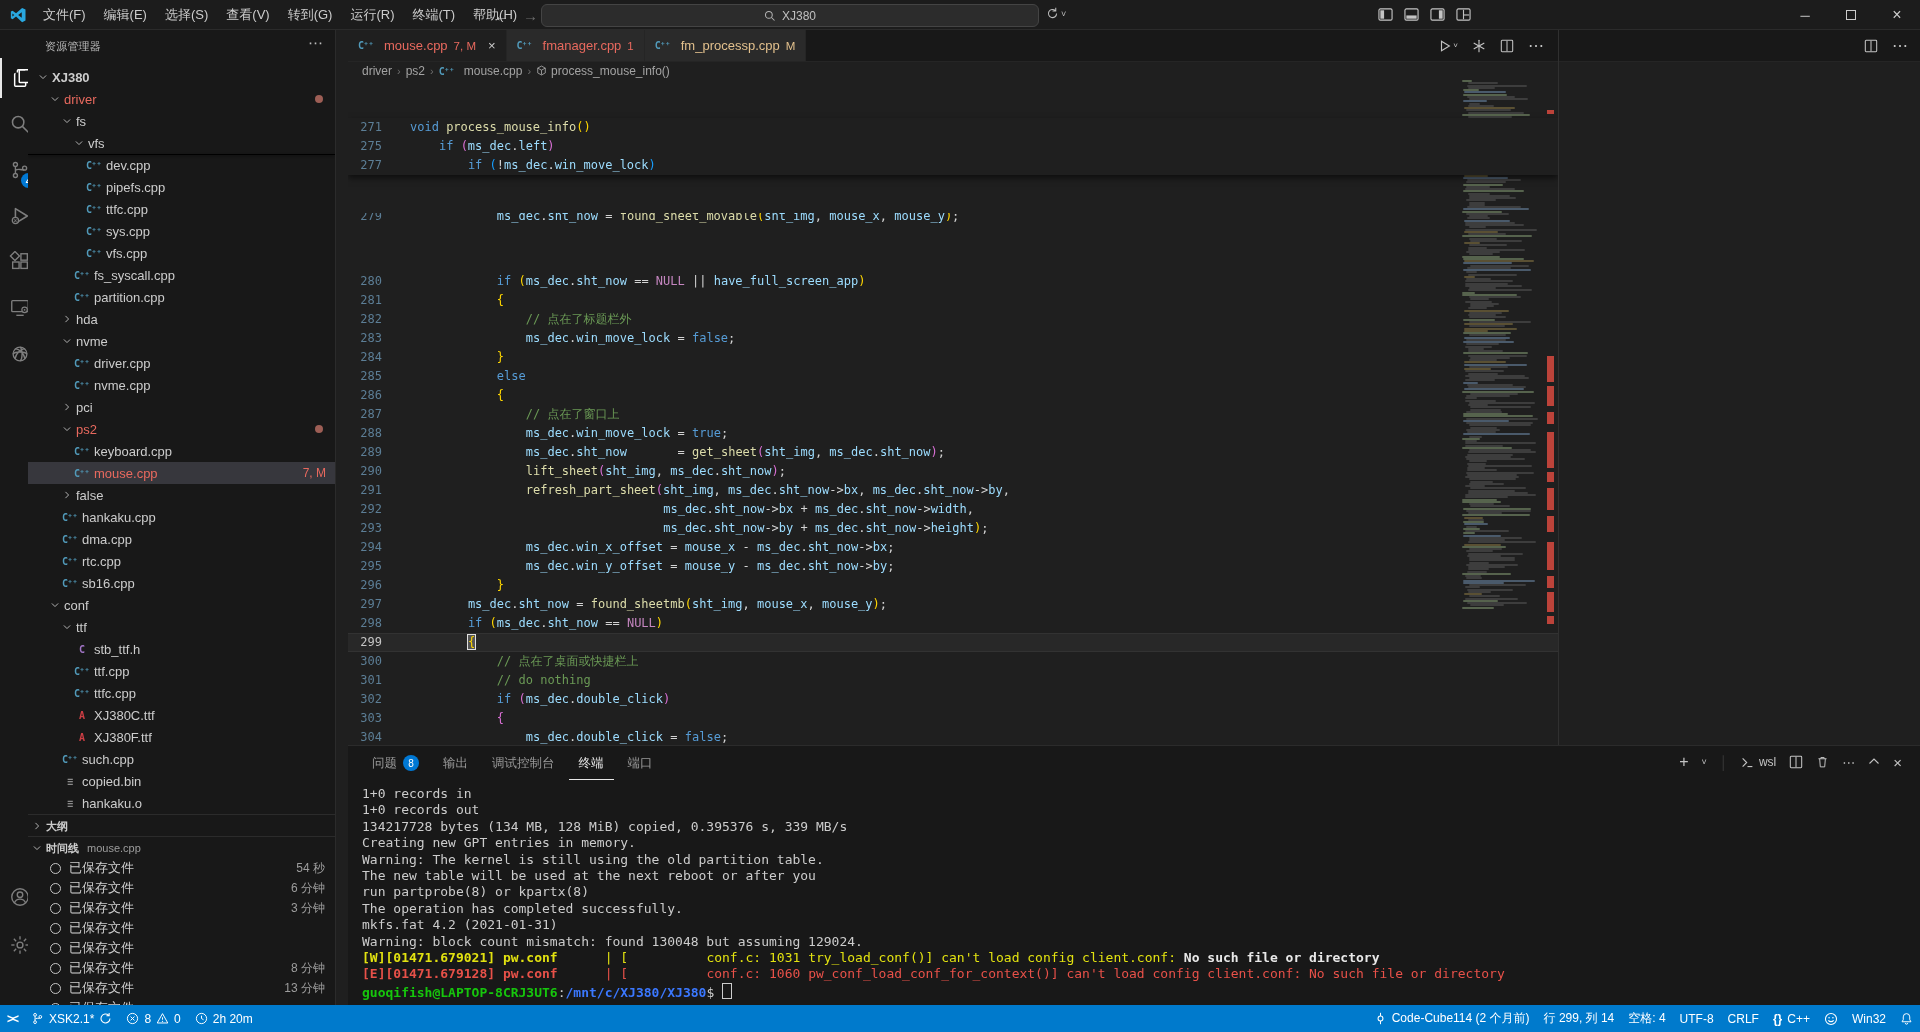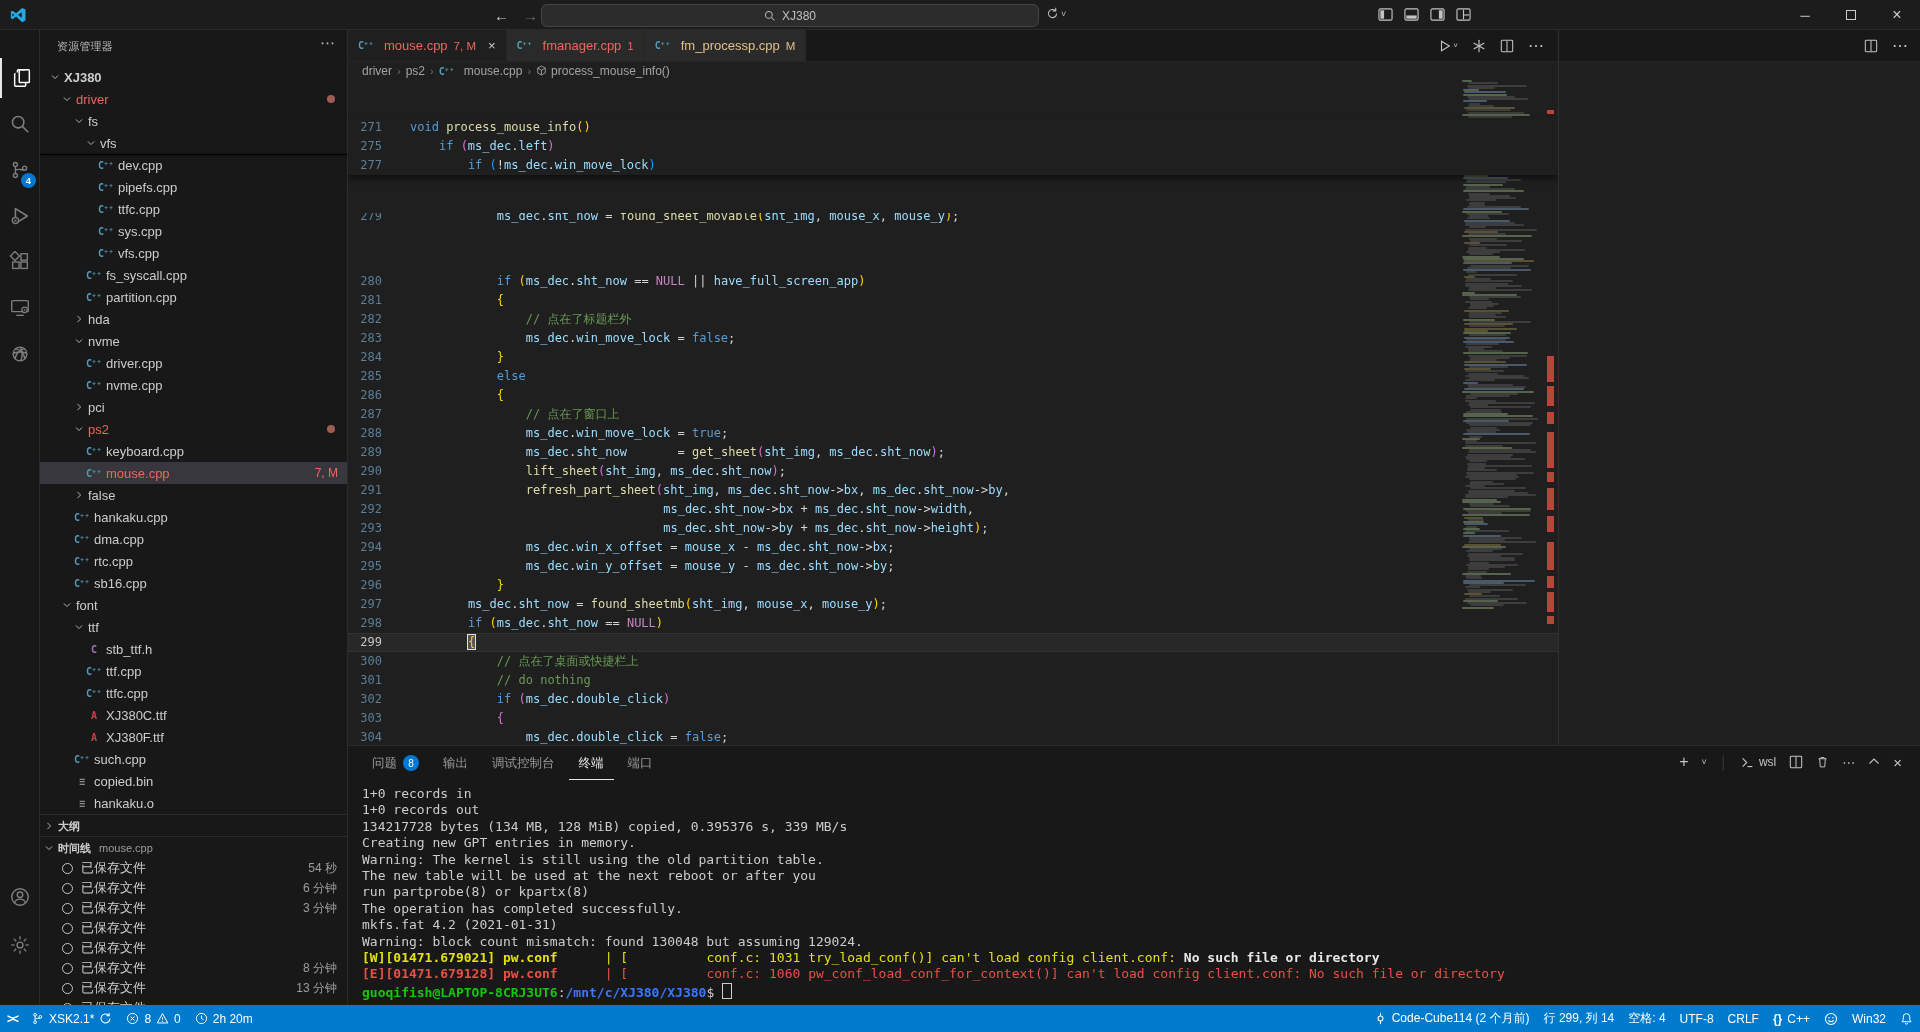--- a/index.html
+++ b/index.html
@@ -18,21 +18,21 @@
   #search-extra{left:1046px;top:7px;display:flex;gap:2px;color:#bdbdbd;align-items:center;}
   #layout-icons{left:1378px;top:7px;display:flex;gap:11px;color:#c3c3c3;}
   #win-controls{left:1782px;top:0;display:flex;height:30px;}
   .win-btn{width:46px;height:30px;display:flex;align-items:center;justify-content:center;color:#cccccc;font-size:13px;}
   
   #activitybar{left:0;top:30px;width:40px;height:975px;background:#181818;border-right:1px solid #2b2b2b;box-sizing:border-box;}
   .act-item{position:absolute;left:0;width:39px;height:40px;display:flex;align-items:center;justify-content:center;color:#7e7e7e;}
   .act-item.active{color:#ffffff;border-left:2px solid #e7e7e7;}
   .act-badge{position:absolute;right:3px;bottom:2px;min-width:15px;height:15px;border-radius:8px;background:#0078d4;color:#fff;font-size:9.5px;display:flex;align-items:center;justify-content:center;font-weight:bold;}
   
-  #sidebar{left:40px;top:30px;width:308px;height:975px;background:#181818;border-right:1px solid #2b2b2b;box-sizing:border-box;overflow:hidden;}
+  #sidebar{left:28px;top:30px;width:308px;height:975px;background:#181818;border-right:1px solid #2b2b2b;box-sizing:border-box;overflow:hidden;}
   #sidebar-header{position:absolute;left:0;top:0;width:100%;height:32px;display:flex;align-items:center;}
   #sidebar-title{padding-left:17px;font-size:11px;color:#b8b8b8;letter-spacing:.2px;}
   #sidebar-more{position:absolute;right:12px;top:4px;color:#bdbdbd;font-size:15px;}
   .tree-row{position:absolute;left:0;width:100%;height:22px;display:flex;align-items:center;font-size:13px;color:#cccccc;box-sizing:border-box;}
   .tree-row.selected{background:#37373d;}
   .tree-row .chev{color:#b0b0b0;margin-right:4px;flex:none;}
   .tree-label{white-space:nowrap;}
   .tree-badge{margin-left:auto;margin-right:9px;font-size:12px;}
   .dot-badge{margin-left:auto;margin-right:12px;width:8px;height:8px;border-radius:50%;background:#9d5e55;}
   .err-text{color:#e8695e;}
@@ -93,20 +93,30 @@
 <body>
 
 <div id="app">
 
   <div id="titlebar" class="abs">
     <div id="logo" class="abs">
       <svg width="18" height="18" viewBox="0 0 24 24">
           <path fill="#29a8e0" d="M17.5 2.5 22 4.7v14.6l-4.5 2.2-8.1-7.4-4.6 3.5-2.3-1.2v-9l2.3-1.2 4.6 3.5 8.1-7.2zM17 8.2l-4.8 3.8L17 15.8V8.2zM4.5 9.9v4.2L7 12 4.5 9.9z"></path>
         </svg>
     </div>
+    <div id="menus" class="abs">
+        <div class="menu-item">文件(F)</div>
+        <div class="menu-item">编辑(E)</div>
+        <div class="menu-item">选择(S)</div>
+        <div class="menu-item">查看(V)</div>
+        <div class="menu-item">转到(G)</div>
+        <div class="menu-item">运行(R)</div>
+        <div class="menu-item">终端(T)</div>
+        <div class="menu-item">帮助(H)</div>
+      </div>
     <div id="nav-arrows" class="abs">
       <span>←</span>
       <span class="arrow-fwd">→</span>
     </div>
     <div id="searchbox" class="abs">
       <svg width="12" height="12" viewBox="0 0 16 16">
           <circle cx="6.5" cy="6.5" r="4.5" fill="none" stroke="#b5b5b5" stroke-width="1.4"></circle>
           <line x1="10" y1="10" x2="14" y2="14" stroke="#b5b5b5" stroke-width="1.4"></line>
         </svg>
       <span>XJ380</span>
@@ -366,21 +376,21 @@
         <div class="tree-row" style="top: 542px; padding-left: 34px;">
           <span class="ficon" style="color: rgb(81, 154, 186); letter-spacing: -1px;">C⁺⁺</span>
           <span class="tree-label">sb16.cpp</span>
         </div>
         <div class="tree-row" style="top: 564px; padding-left: 22px;">
           <span class="chev">
             <svg width="10" height="10" viewBox="0 0 16 16">
               <path d="M3 5.5l5 5 5-5" fill="none" stroke="currentColor" stroke-width="1.6"></path>
             </svg>
           </span>
-          <span class="tree-label">font</span>
+          <span class="tree-label">conf</span>
         </div>
         <div class="tree-row" style="top: 586px; padding-left: 34px;">
           <span class="chev">
             <svg width="10" height="10" viewBox="0 0 16 16">
               <path d="M3 5.5l5 5 5-5" fill="none" stroke="currentColor" stroke-width="1.6"></path>
             </svg>
           </span>
           <span class="tree-label">ttf</span>
         </div>
         <div class="tree-row" style="top: 608px; padding-left: 46px;">

